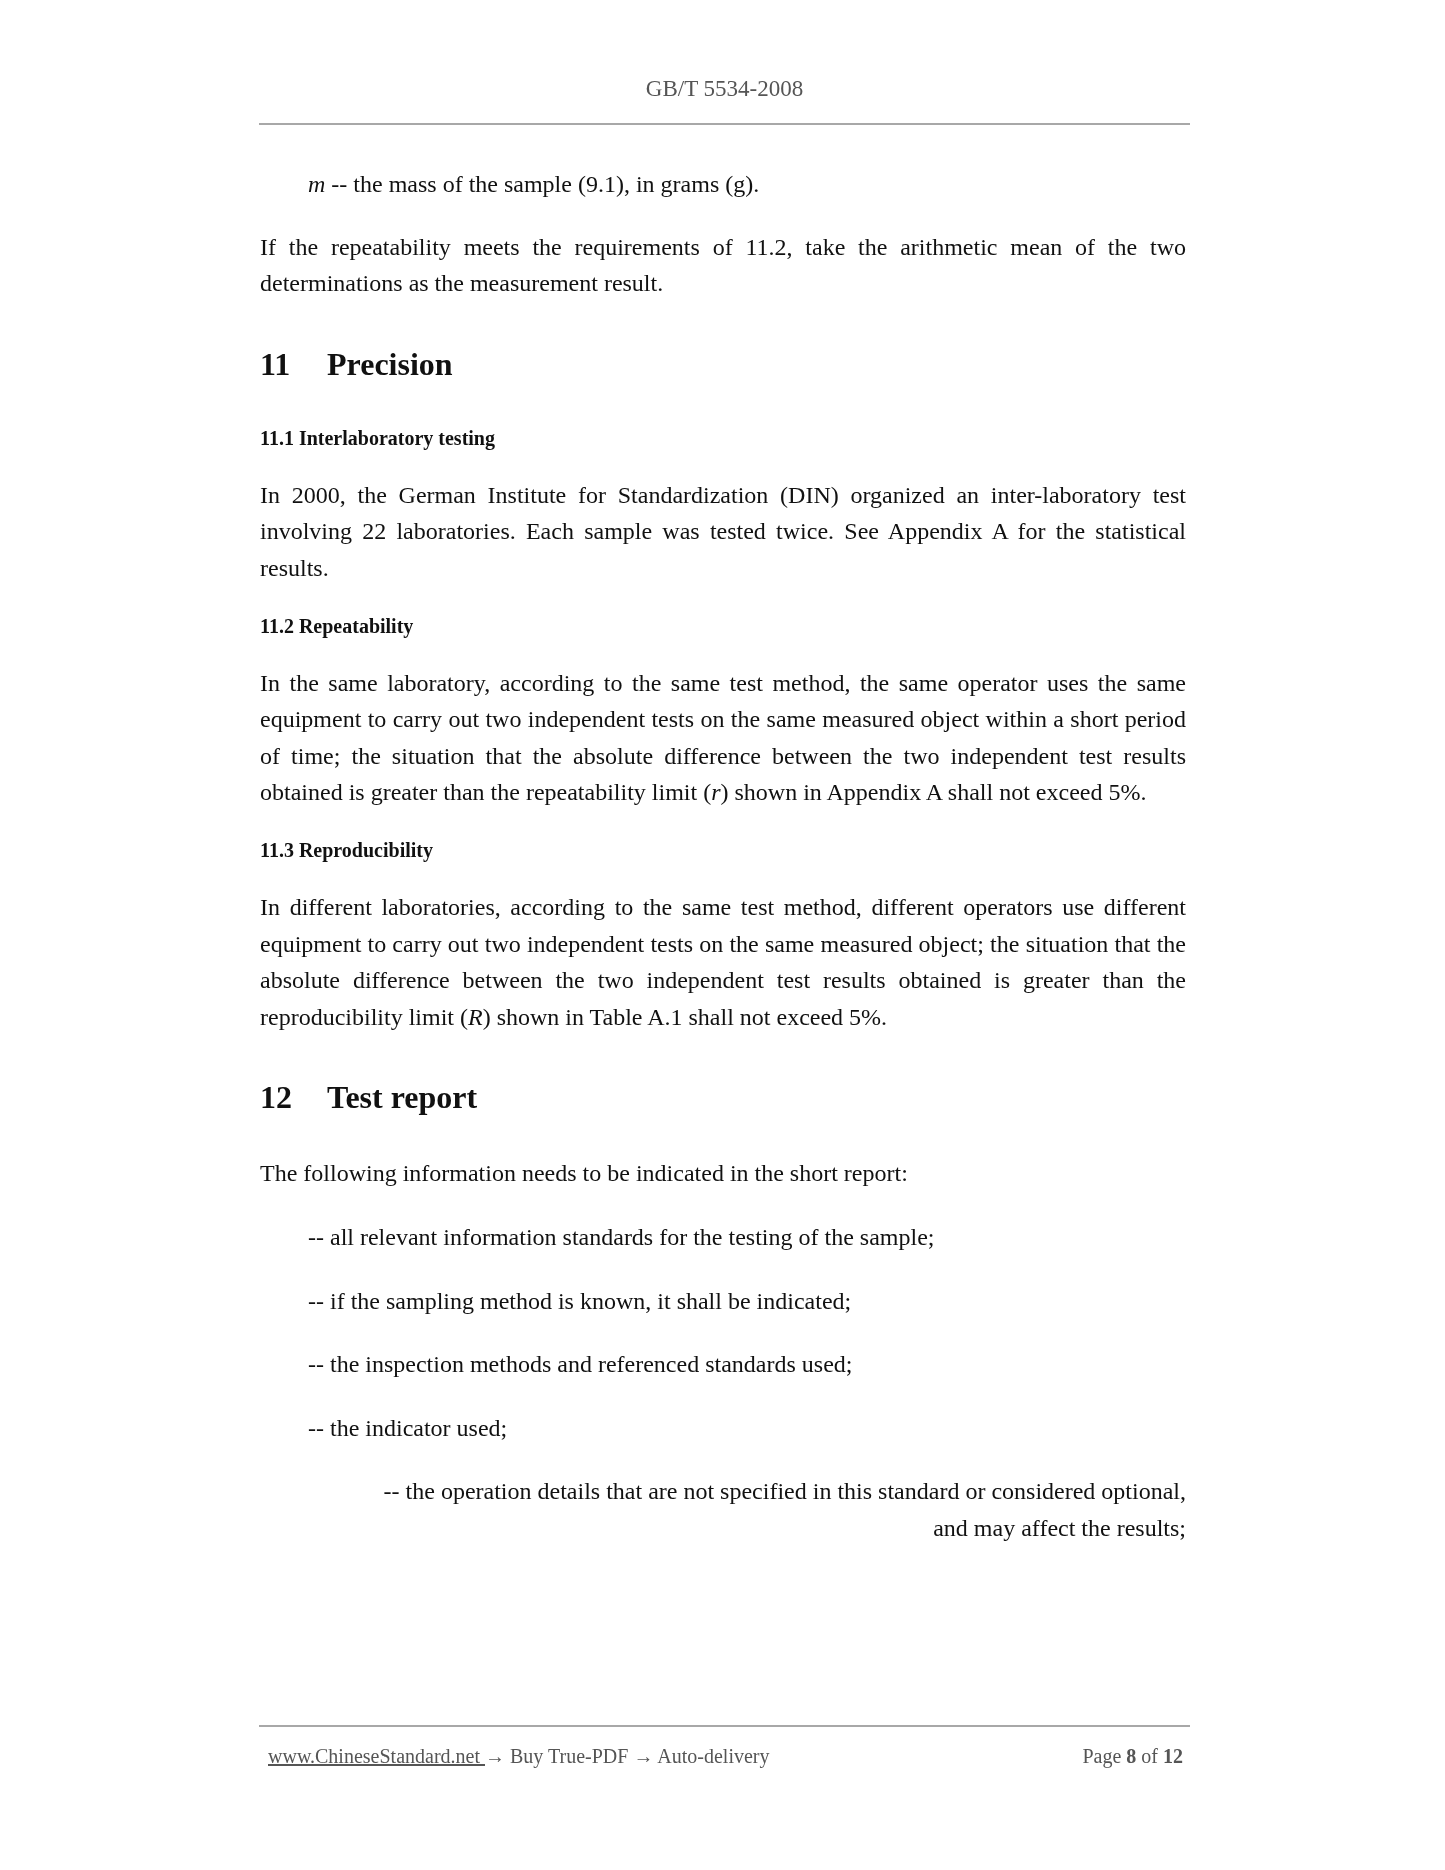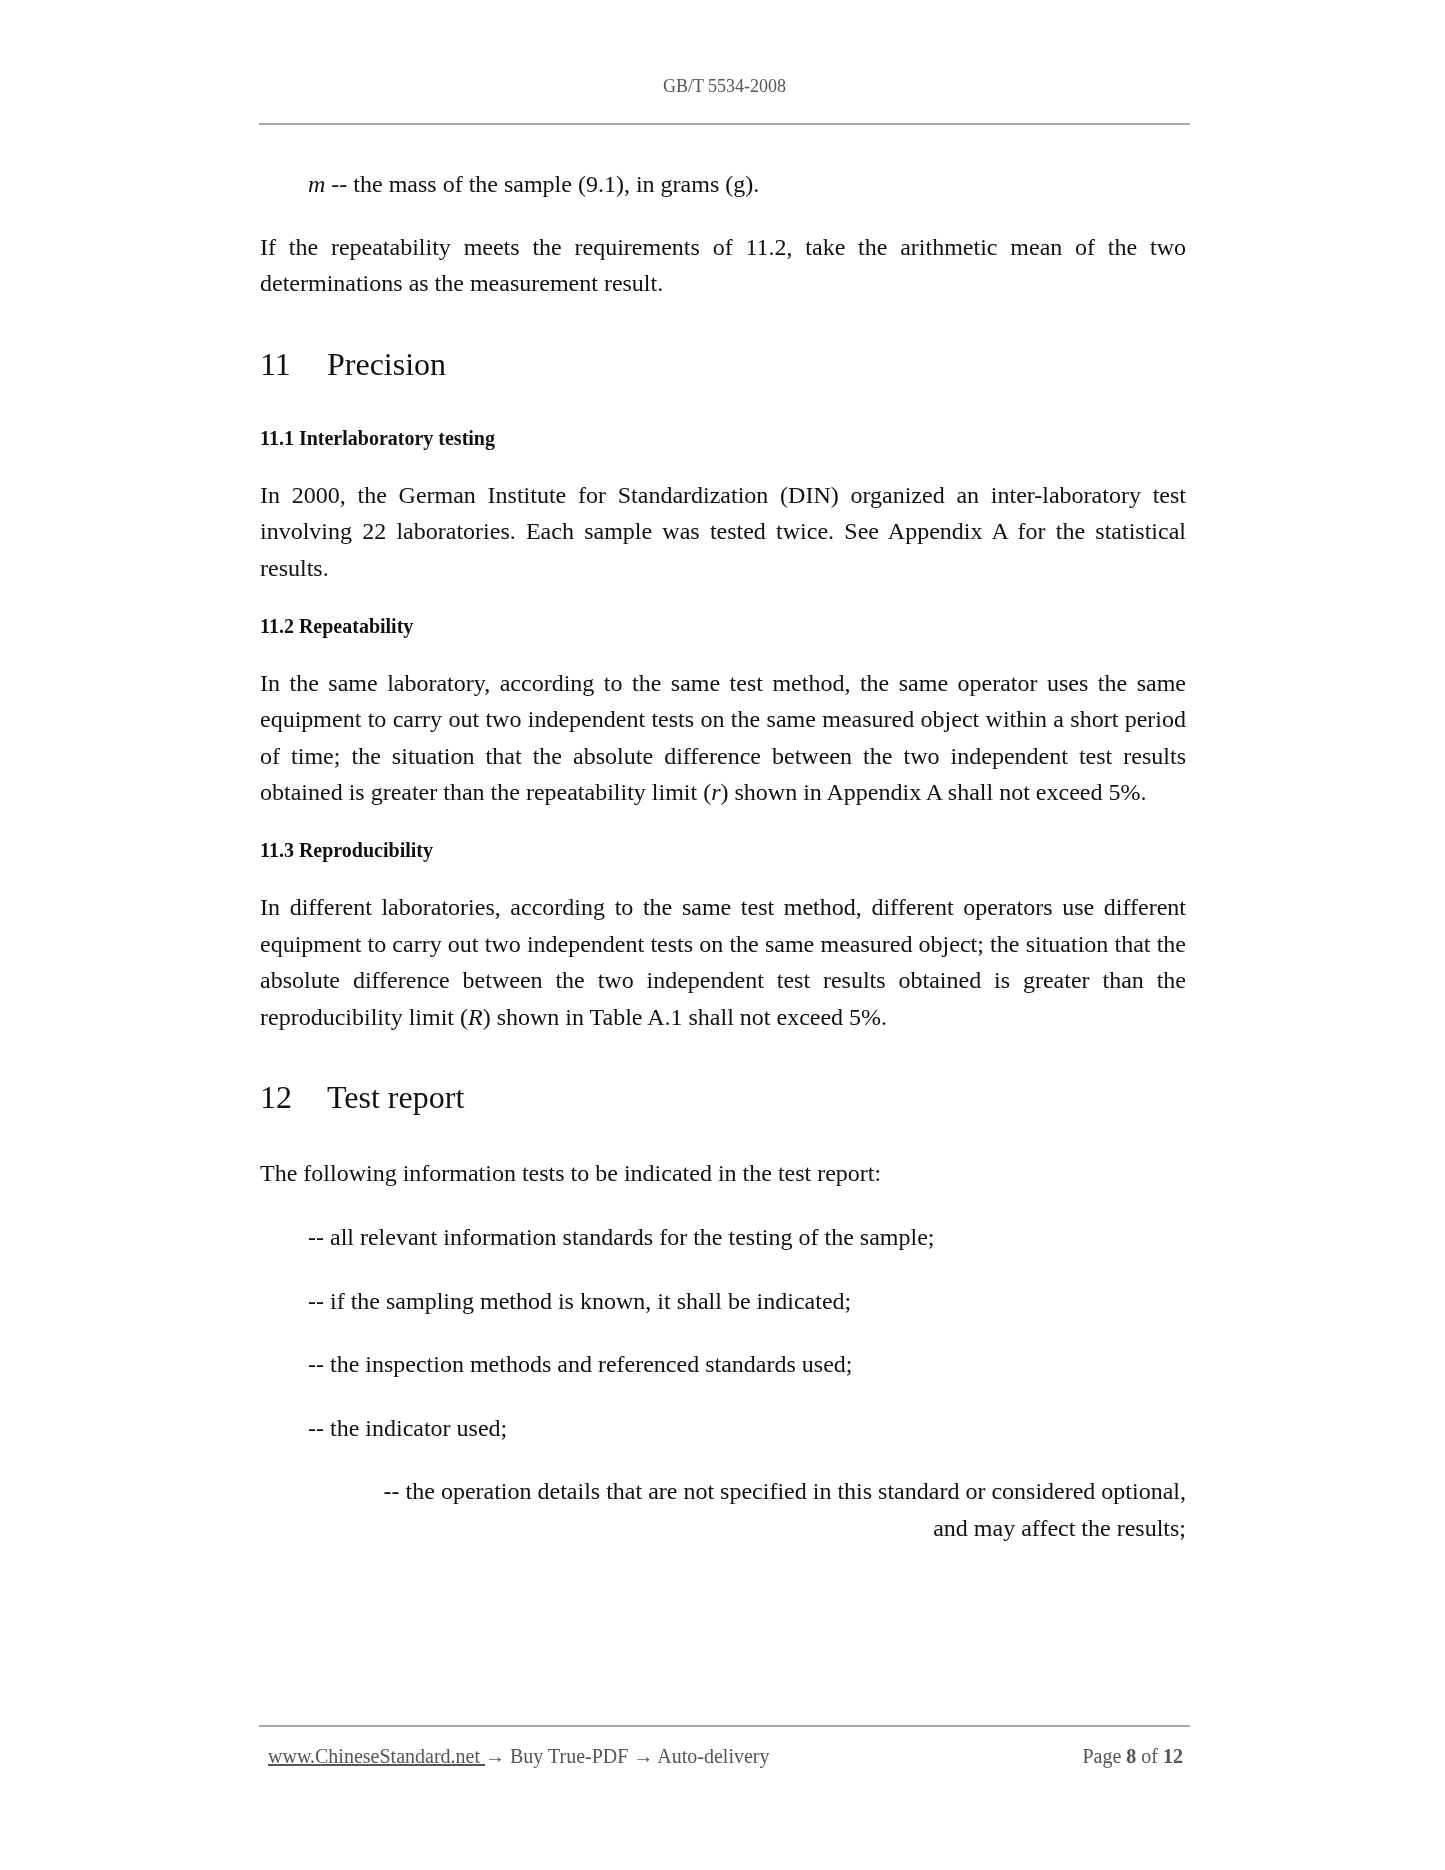--- a/index.html
+++ b/index.html
@@ -1,27 +1,27 @@
 <!DOCTYPE html>
 <html><head>
 <meta charset="utf-8">
 <style>
   html, body { margin: 0; padding: 0; background: #ffffff; }
   body { width: 1445px; height: 1870px; position: relative; overflow: hidden;
          font-family: "Liberation Serif", "DejaVu Serif", serif; color: #111; }
   .page-header { position: absolute; left: 259px; width: 931px; top: 76px; text-align: center;
-                 font-size: 18px; color: #555; }
+                 font-size: 23px; color: #555; }
   .header-rule { position: absolute; left: 259px; width: 931px; top: 123px; height: 0;
                  border-top: 2px solid #a8a8a8; }
   .content { position: absolute; left: 260px; width: 926px; top: 166px; }
   p { margin: 0; font-size: 24px; line-height: 36.6px; text-align: justify; }
   .var-line { padding-left: 48px; }
   .gap-s { height: 26px; }
   .gap-m { height: 27px; }
-  .h1 { font-size: 32px; font-weight: normal; margin: 0; line-height: 40px; }
+  .h1 { font-size: 32px; font-weight: bold; margin: 0; line-height: 40px; }
   .h1 .num { display: inline-block; width: 67px; }
   .h2 { font-size: 20px; font-weight: bold; margin: 0; line-height: 32px; }
   .list-item { padding-left: 48px; }
   .list-item .cont { padding-left: 31px; display: block; }
   .footer-rule { position: absolute; left: 259px; width: 931px; top: 1725px; height: 0;
                  border-top: 2px solid #a8a8a8; }
   .footer { position: absolute; left: 268px; width: 915px; top: 1745px; height: 30px;
             font-family: Liberation Serif, serif; font-size: 20px; color: #555; }
   .footer .left { position: absolute; left: 0; top: 0; white-space: nowrap; }
   .footer .left a { color: #555; text-decoration: underline; }
@@ -55,21 +55,21 @@
 
   <div style="height:23px"></div>
   <h2 class="h2">11.3 Reproducibility</h2>
   <div style="height:23px"></div>
   <p><span>In different laboratories, according to the same test method, different operators use different equipment to carry out two independent tests on the same measured object; the situation that the absolute difference between the two independent test results obtained is greater than the reproducibility limit (</span><i>R</i><span>) shown in Table A.1 shall not exceed 5%.</span></p>
 
   <div style="height:42px"></div>
   <h1 class="h1"><span class="num">12</span><span>Test report</span></h1>
 
   <div style="height:38px"></div>
-  <p>The following information tests to be indicated in the test report:</p>
+  <p>The following information needs to be indicated in the short report:</p>
 
   <div class="gap-m"></div>
   <p class="list-item">-- all relevant information standards for the testing of the sample;</p>
   <div class="gap-m"></div>
   <p class="list-item">-- if the sampling method is known, it shall be indicated;</p>
   <div class="gap-m"></div>
   <p class="list-item">-- the inspection methods and referenced standards used;</p>
   <div class="gap-m"></div>
   <p class="list-item">-- the indicator used;</p>
   <div class="gap-m"></div>

